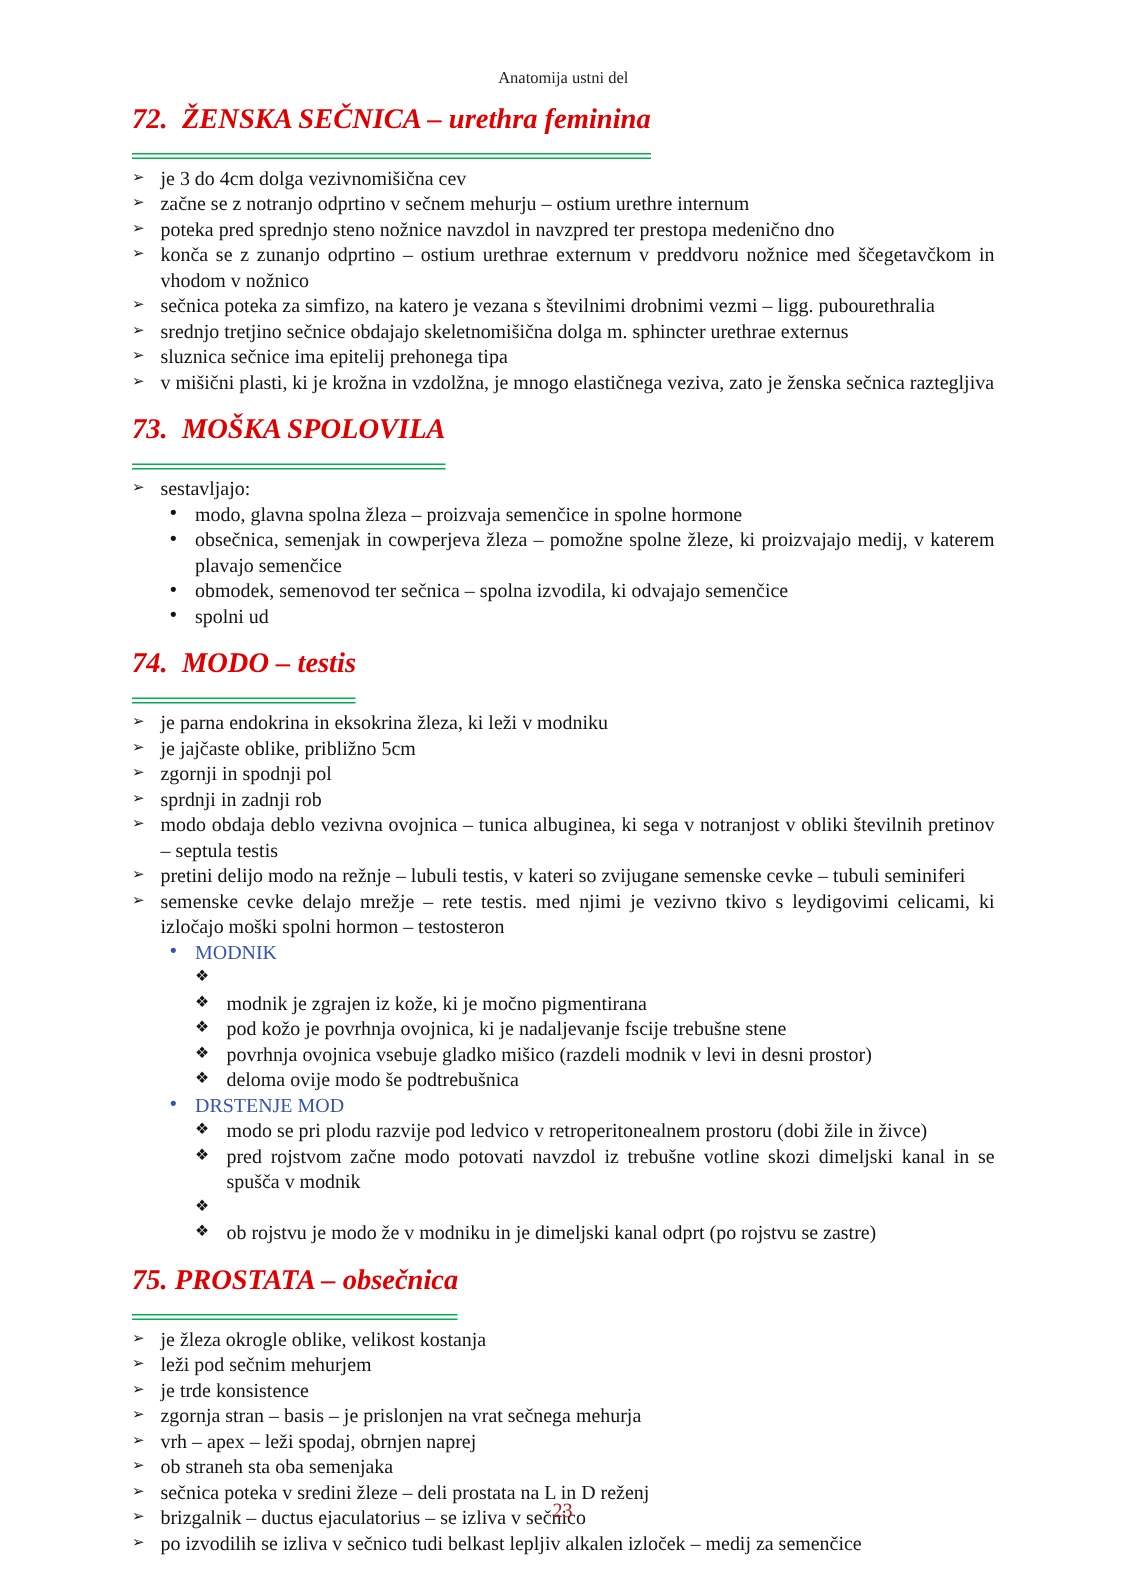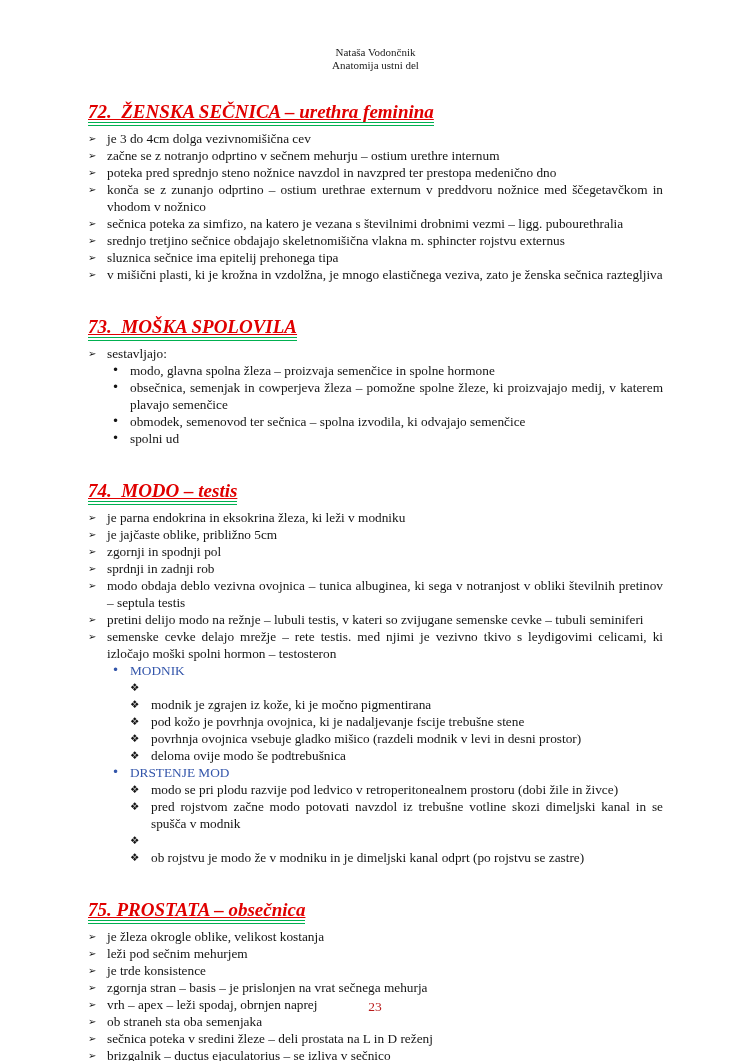--- a/index.html
+++ b/index.html
@@ -27,24 +27,22 @@
     font-size: 19px;
     line-height: 21px;
     margin: 13px 0 4px 0;
     font-weight: bold;
     font-style: italic;
     color: #e00000;
   }
   .section:first-of-type h2 { margin-top: 10px; }
   .section h2 .ht {
     display: inline-block;
-    text-decoration: underline;
     border-bottom: 4px double #00b050;
-    padding-bottom: 0px;
-    margin-top: 20px;
+    padding-bottom: 12px;
   }
   .item { display: flex; }
   .item .marker {
     font-family: "DejaVu Sans", sans-serif;
     flex: none;
     line-height: 17px;
   }
   .item .txt { flex: 1; text-align: justify; }
   .item.l1 .marker { width: 19px; font-size: 10px; }
   .item.l2 { padding-left: 24px; }
@@ -60,21 +58,20 @@
     text-align: center;
     font-size: 13.5px;
     color: #b91c1c;
   }
 </style>
 </head>
 <body>
 
 <div class="page">
   <div class="doc-header">
-    <div>Nataša Vodončnik</div>
     <div>Anatomija ustni del</div>
   </div>
 
   <div id="content">
       <div class="section">
         <h2><span class="ht">72.&nbsp; ŽENSKA SEČNICA – urethra feminina</span></h2>
         <div class="item l1">
           <span class="marker">➢</span>
           <div class="txt">je 3 do 4cm dolga vezivnomišična cev</div>
         </div>
@@ -89,21 +86,21 @@
         <div class="item l1">
           <span class="marker">➢</span>
           <div class="txt">konča se z zunanjo odprtino – ostium urethrae externum v preddvoru nožnice med ščegetavčkom in vhodom v nožnico</div>
         </div>
         <div class="item l1">
           <span class="marker">➢</span>
           <div class="txt">sečnica poteka za simfizo, na katero je vezana s številnimi drobnimi vezmi – ligg. pubourethralia</div>
         </div>
         <div class="item l1">
           <span class="marker">➢</span>
-          <div class="txt">srednjo tretjino sečnice obdajajo skeletnomišična vlakna m. sphincter rojstvu externus</div>
+          <div class="txt">srednjo tretjino sečnice obdajajo skeletnomišična dolga m. sphincter urethrae externus</div>
         </div>
         <div class="item l1">
           <span class="marker">➢</span>
           <div class="txt">sluznica sečnice ima epitelij prehonega tipa</div>
         </div>
         <div class="item l1">
           <span class="marker">➢</span>
           <div class="txt">v mišični plasti, ki je krožna in vzdolžna, je mnogo elastičnega veziva, zato je ženska sečnica raztegljiva</div>
         </div>
       </div>

